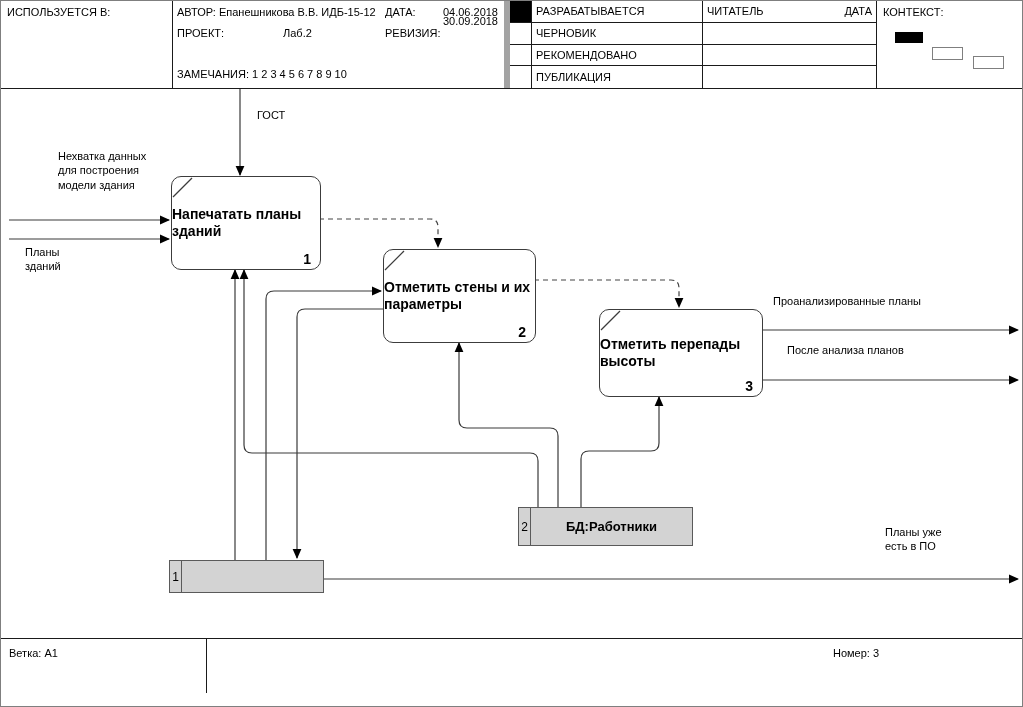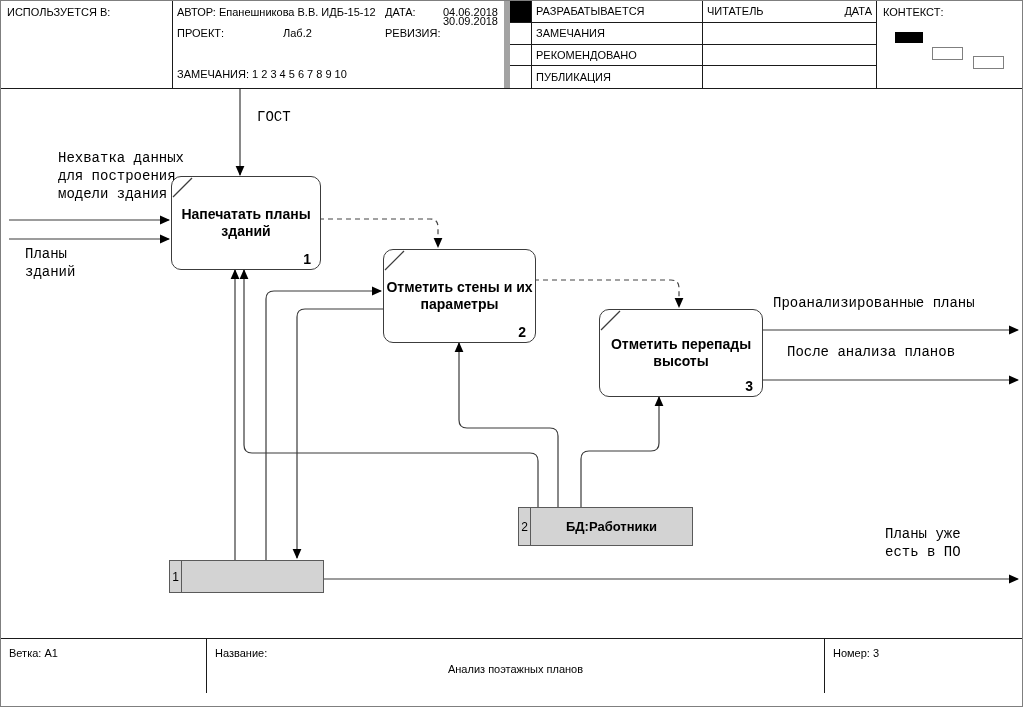--- a/index.html
+++ b/index.html
@@ -27,29 +27,29 @@
   .au-right { position:absolute; right:6px; white-space:nowrap; }
   .reader-row { justify-content:space-between; }
   .ctx-black { position:absolute; left:18px; top:31px; width:28px; height:11px; background:#000; }
   .ctx-box1  { position:absolute; left:55px; top:46px; width:29px; height:11px; background:#fff; border:1px solid #7f7f7f; }
   .ctx-box2  { position:absolute; left:96px; top:55px; width:29px; height:11px; background:#fff; border:1px solid #7f7f7f; }
   
   .diagram { position:absolute; left:0; top:88px; width:1023px; height:564px; }
   .arrows { position:absolute; left:0; top:0; }
   .process {
     position:absolute; background:#fff; border:1px solid #3c3c3c; border-radius:10px;
-    display:flex; align-items:center; justify-content:center; text-align:center;
+    display:flex; align-items:center; justify-content:center; text-align:left;
     font-weight:bold; font-size:14px; line-height:1.25;
   }
   .pnum { position:absolute; right:9px; bottom:1px; font-weight:bold; font-size:14px; }
   .fold { position:absolute; left:0; top:0; }
   .store { position:absolute; background:#d3d3d3; border:1px solid #5a5a5a; box-sizing:border-box; display:flex; }
   .snum { width:11px; border-right:1px solid #5a5a5a; display:flex; align-items:center; justify-content:center; font-size:12px; }
   .slabel { flex:1; display:flex; align-items:center; justify-content:center; font-weight:bold; font-size:13px; }
-  .flabel { position:absolute; font-size:14px; white-space:pre-line; line-height:1.3;font-family:Liberation Mono, monospace; }
+  .flabel { position:absolute; font-size:11px; white-space:pre-line; line-height:1.3; }
   
   .kit-footer { position:absolute; left:0; top:637px; width:1021px; height:54px; border-top:1px solid #1a1a1a; font-size:11px; }
   .fcell { position:absolute; top:0; height:100%; box-sizing:border-box; }
   .fcell-branch { left:0; width:206px; border-right:1px solid #1a1a1a; }
   .fcell-name   { left:206px; width:618px; border-right:1px solid #1a1a1a; }
   .fcell-number { left:824px; width:197px; }
   .ftext { position:absolute; left:8px; top:8px; }
   .ftitle { position:absolute; left:0; right:0; top:24px; text-align:center; }
 </style>
 </head>
@@ -80,21 +80,21 @@
       <div class="hrow"></div>
       <div class="hrow"></div>
       <div class="hrow"></div>
     </div>
 
     <div class="hcell cell-status">
       <div class="hrow">
           <span>РАЗРАБАТЫВАЕТСЯ</span>
         </div>
       <div class="hrow">
-          <span>ЗАМЕЧАНИЯ</span>
+          <span>ЧЕРНОВИК</span>
         </div>
       <div class="hrow">
           <span>РЕКОМЕНДОВАНО</span>
         </div>
       <div class="hrow">
           <span>ПУБЛИКАЦИЯ</span>
         </div>
     </div>
 
     <div class="hcell cell-reader">
@@ -193,22 +193,18 @@
     <div class="flabel" style="left:772px; top:205px;">Проанализированные планы</div>
     <div class="flabel" style="left:786px; top:254px;">После анализа планов</div>
     <div class="flabel" style="left:884px; top:436px;">Планы уже
 есть в ПО</div>
   </div>
 
   <div class="kit-footer">
     <div class="fcell fcell-branch">
       <span class="ftext">Ветка: A1</span>
     </div>
-    <div class="fcell fcell-name">
-      <span class="ftext">Название:</span>
-      <div class="ftitle">Анализ поэтажных планов</div>
-    </div>
     <div class="fcell fcell-number">
       <span class="ftext">Номер: 3</span>
     </div>
   </div>
 
 </div>
 
 </body></html>

